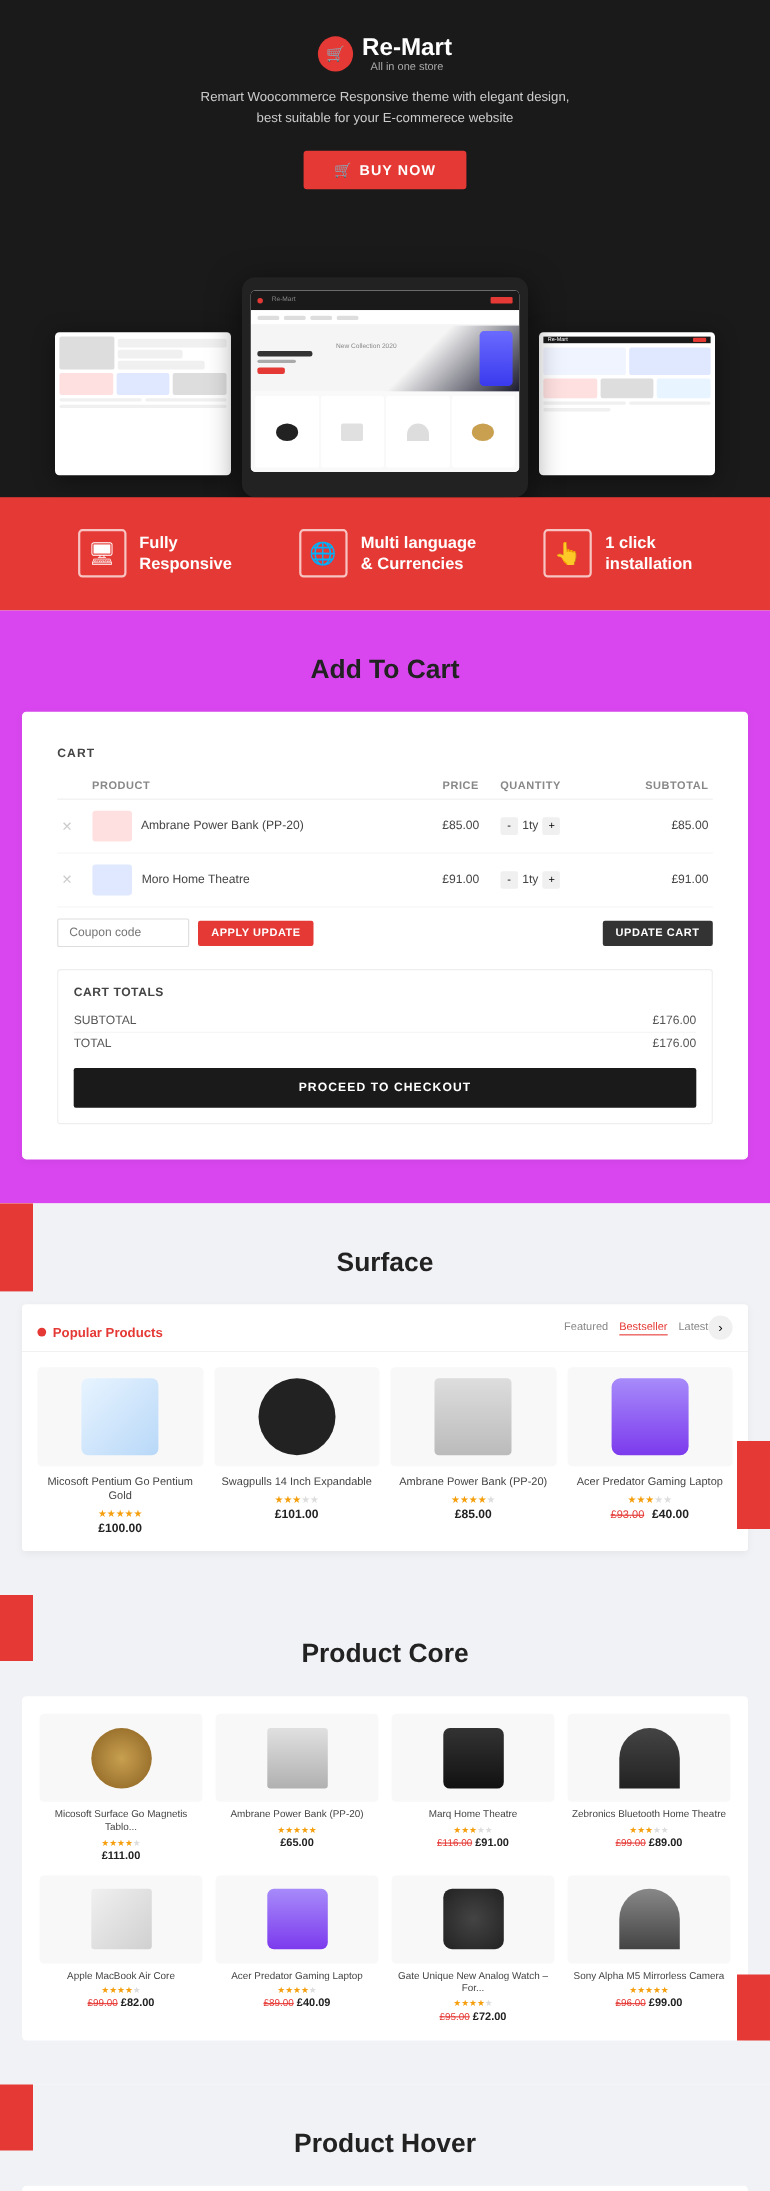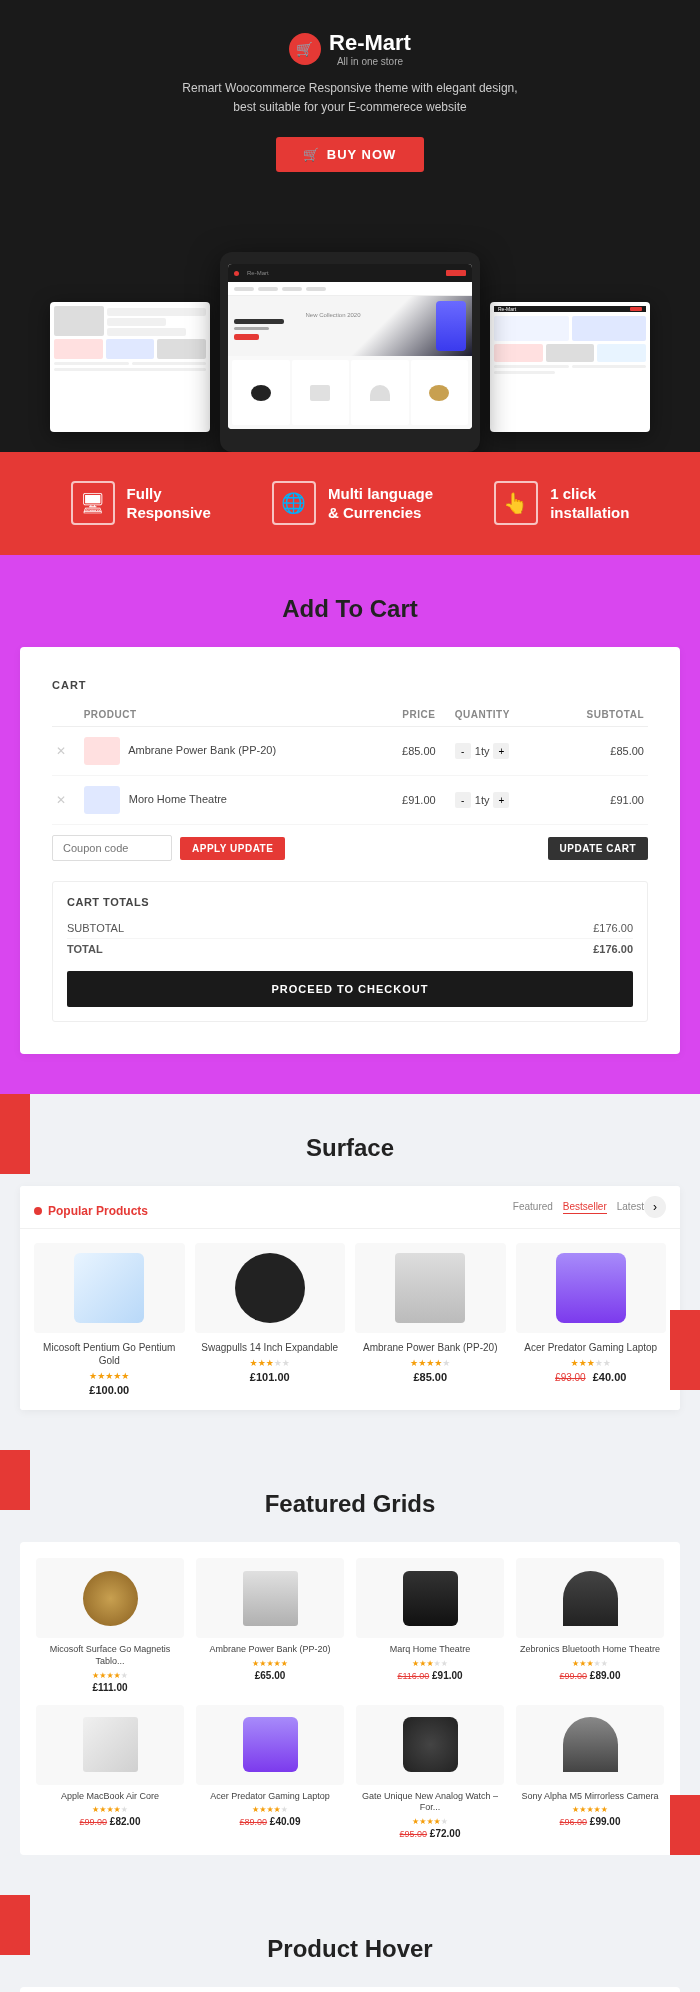--- a/index.html
+++ b/index.html
@@ -347,21 +347,21 @@
       letter-spacing: 0.5px;
     }
     .totals-row {
       display: flex;
       justify-content: space-between;
       font-size: 11px;
       color: #555;
       padding: 4px 0;
       border-bottom: 1px solid #f5f5f5;
     }
-    .totals-row.total { font-weight: 700; border-bottom: none; align-items: flex-end; }
+    .totals-row.total { font-weight: 400; border-bottom: none; align-items: flex-end; }
     .checkout-btn {
       background: #1a1a1a;
       color: #fff;
       width: 100%;
       border: none;
       padding: 12px;
       font-size: 11px;
       font-weight: 700;
       border-radius: 2px;
       cursor: pointer;
@@ -858,21 +858,21 @@
         </div>
       </div>
     </div>
   </div>
   <div class="red-accent-right"></div>
 </div>
 
 <div class="grids-section">
   <div style="position:absolute; left:0; top:0; width:30px; height:60px; background:#e53935;"></div>
   <div style="position:absolute; right:0; bottom:40px; width:30px; height:60px; background:#e53935;"></div>
-  <h2 class="section-title">Featured Grids</h2>
+  <h2 class="section-title">Product Core</h2>
   <div class="grid-container">
     <div class="products-grid">
 
       <div class="grid-product-card">
         <div class="grid-img-box">
           <div class="gp-img speaker-gold"></div>
         </div>
         <div class="grid-product-name">Micosoft Surface Go Magnetis Tablo...</div>
         <div class="grid-stars">★★★★<span style="color:#ddd;">★</span></div>
         <div class="grid-price"><span>£111.00</span></div>

